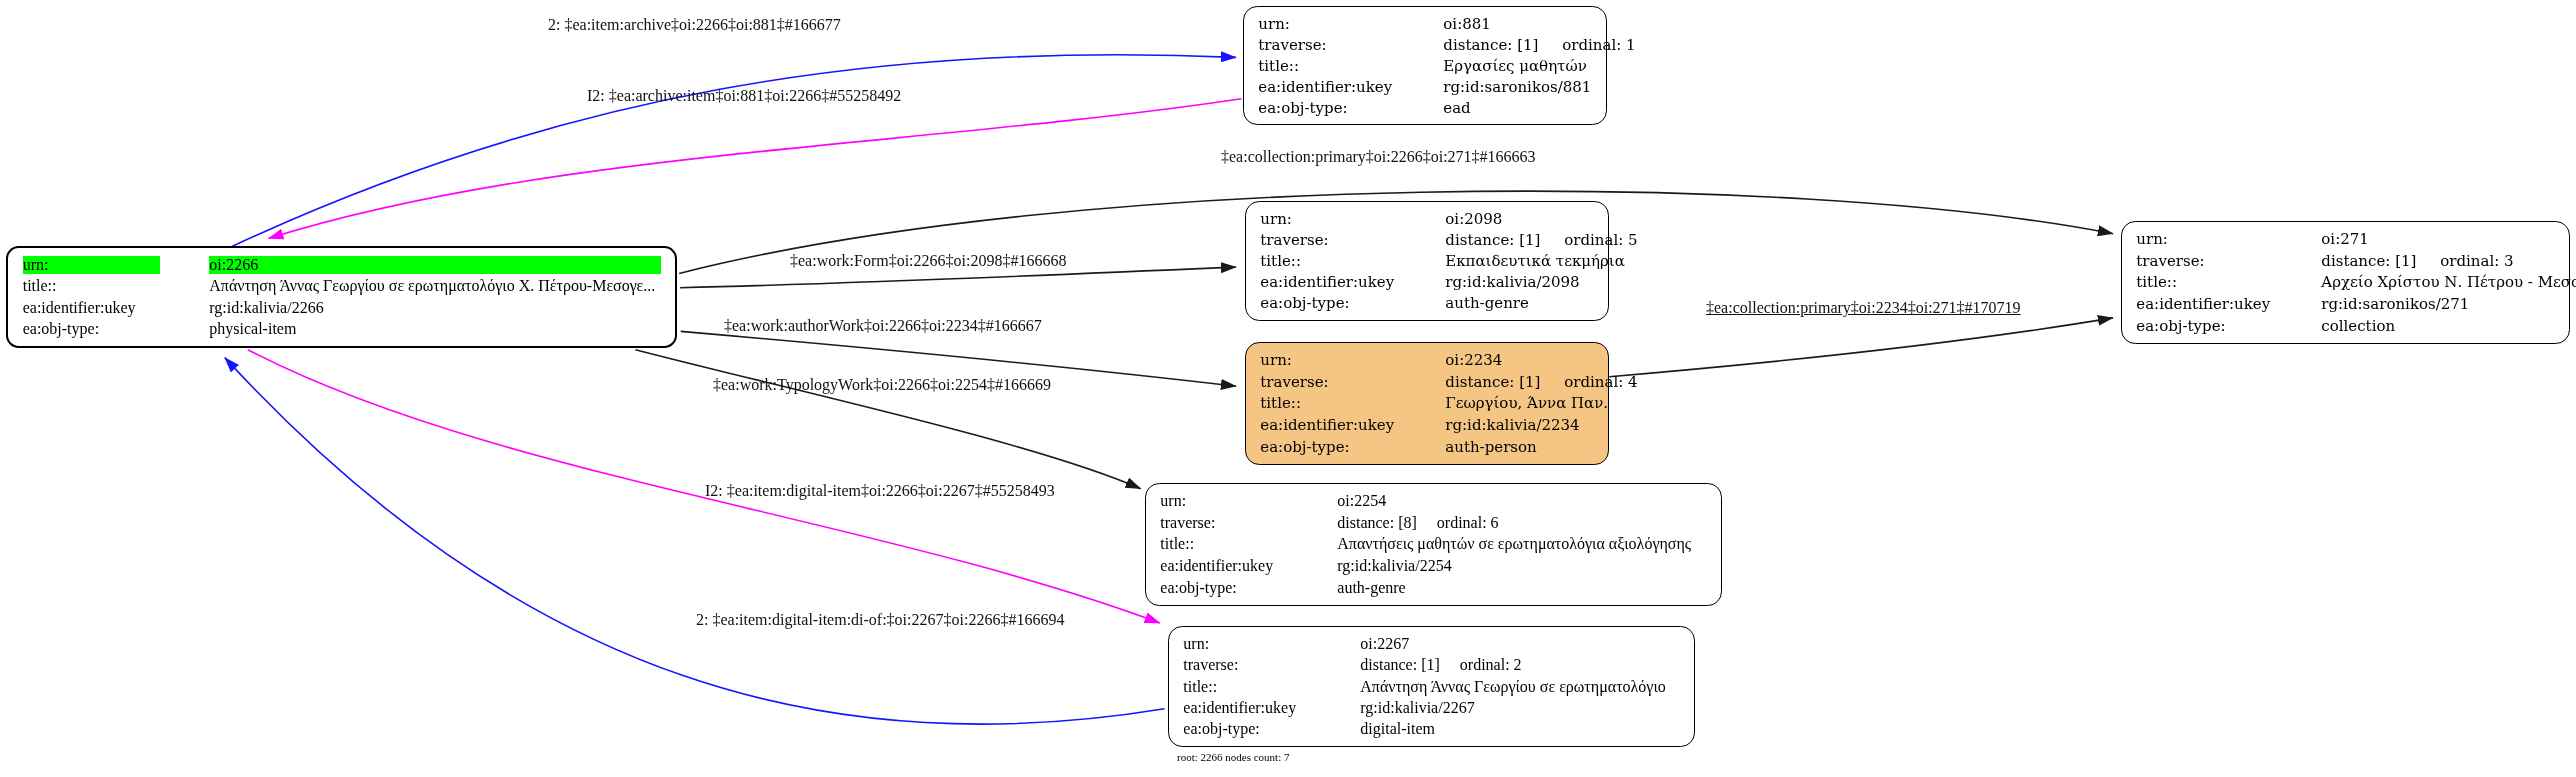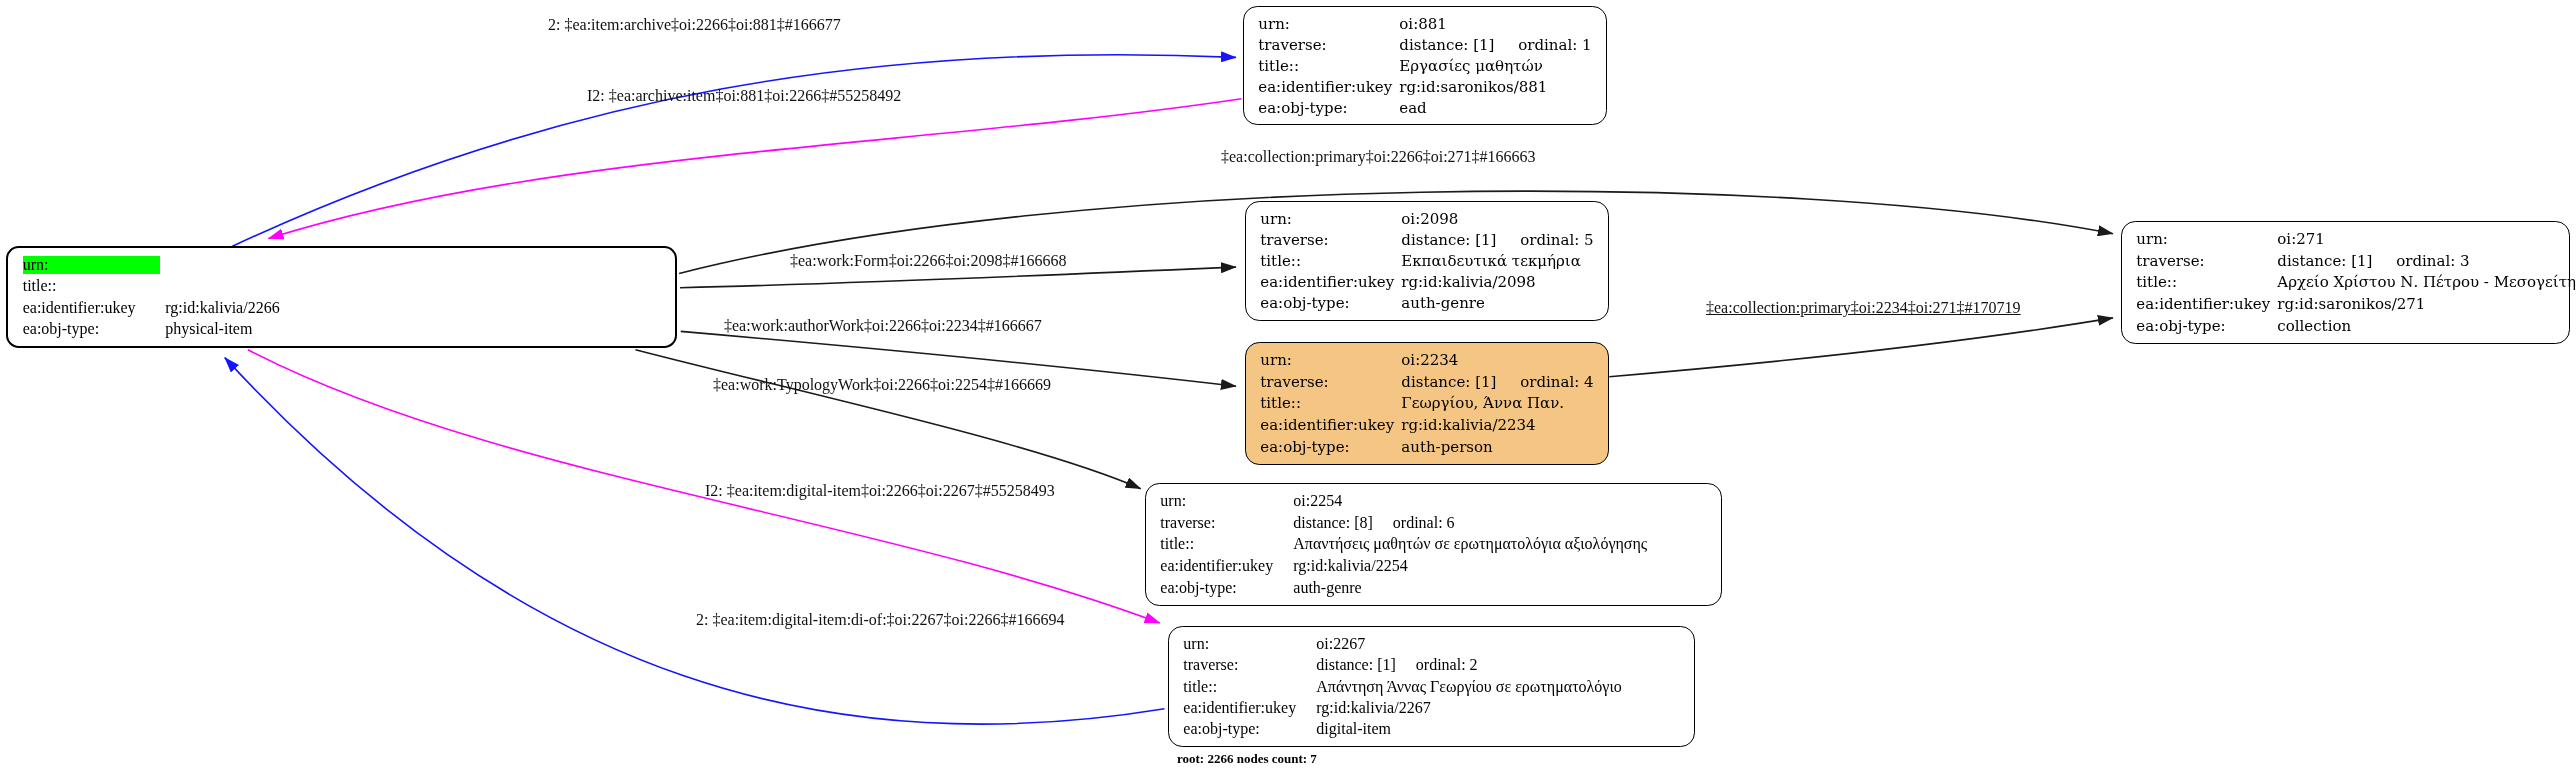--- a/index.html
+++ b/index.html
@@ -13,31 +13,31 @@
   .mk-black{fill:#1a1a1a;}
   .mk-blue{fill:#1414ff;}
   .mk-magenta{fill:#ff00ff;}
   .node{position:absolute;background:#ffffff;border:1.6px solid #000;border-radius:14.3px;
         display:flex;flex-direction:column;justify-content:space-evenly;
         padding:4.8px 14.3px;box-sizing:border-box;}
   .node.root{border-width:2.4px;border-radius:12.7px;}
   .node.hl-node{background:#f5c584;}
   .f-wide{font-family:"DejaVu Serif",serif;font-size:15px;}
   .f-narrow{font-family:"Liberation Serif",serif;font-size:16px;}
-  .row{display:flex;align-items:baseline;}
+  .row{display:flex;align-items:baseline;gap:44px;}
   .key{flex:0 0 141px;white-space:pre;}
   .f-narrow .key{flex-basis:133px;}
   .root .key{flex:0 0 137px;margin-right:5.6px;}
   .val{white-space:pre;}
   .hl{background:#00ff00;}
   .root .val.hl{flex:1;}
   .edge-label{position:absolute;font-family:"Liberation Serif",serif;font-size:16px;
               white-space:nowrap;color:#111;}
   .graph-footer{position:absolute;left:1177px;top:751px;font-family:"Liberation Serif",serif;
-                font-size:13px;white-space:nowrap;font-weight:bold;}
+                font-size:11px;white-space:nowrap;}
 </style>
 </head>
 <body>
 
 <div class="canvas">
 
   <svg class="edges" xmlns="http://www.w3.org/2000/svg" viewBox="0 0 3243 979" width="2576" height="778">
     <defs>
       <marker id="mk-black" viewBox="0 0 10 7" refX="9.5" refY="3.5" markerWidth="20" markerHeight="14" markerUnits="userSpaceOnUse" orient="auto">
         <path d="M0,0 L10,3.5 L0,7 z" class="mk-black"></path>
@@ -56,23 +56,25 @@
     <path class="edge edge-black" marker-end="url(#mk-black)" d="M 857 417 C 1100 438, 1350 462, 1556 486"></path>
     <path class="edge edge-black" marker-end="url(#mk-black)" d="M 800 440 C 1000 492, 1300 556, 1436 615"></path>
     <path class="edge edge-magenta" marker-end="url(#mk-magenta)" d="M 312 440 C 620 600, 1100 650, 1460 784"></path>
     <path class="edge edge-blue" marker-end="url(#mk-blue)" d="M 1466 892 C 1050 960, 660 860, 283 450"></path>
     <path class="edge edge-black" marker-end="url(#mk-black)" d="M 2026 474 C 2250 455, 2480 430, 2660 400"></path>
   </svg>
 
   <div class="node root f-narrow" style="left:6.4px;top:246px;width:671px;height:102px;">
     <div class="row">
       <span class="key hl">urn:</span>
-    </div>
-    <div class="row">
-      <span class="key">title::</span>
+      <span class="val hl">oi:2266</span>
+    </div>
+    <div class="row">
+      <span class="key">title::</span>
+      <span class="val">Απάντηση Άννας Γεωργίου σε ερωτηματολόγιο Χ. Πέτρου-Μεσογε...</span>
     </div>
     <div class="row">
       <span class="key">ea:identifier:ukey</span>
       <span class="val">rg:id:kalivia/2266</span>
     </div>
     <div class="row">
       <span class="key">ea:obj-type:</span>
       <span class="val">physical-item</span>
     </div>
   </div>

